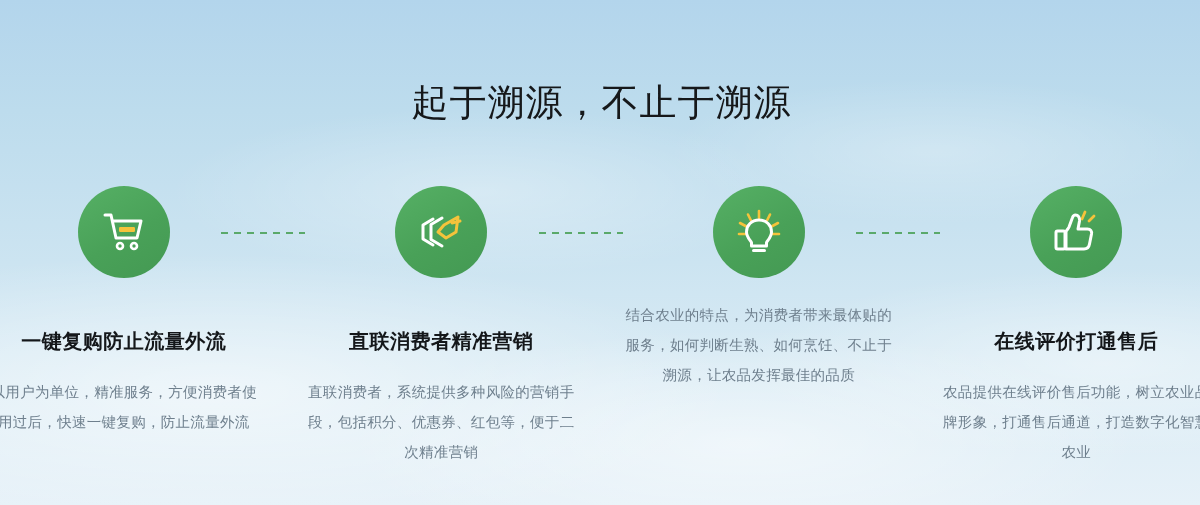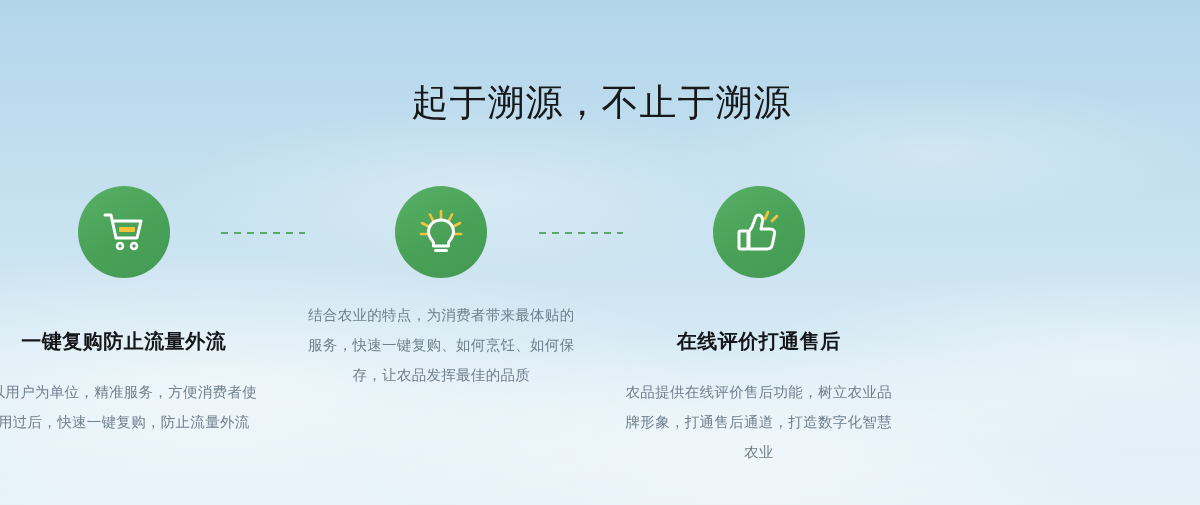--- a/index.html
+++ b/index.html
@@ -77,20 +77,35 @@
             <circle cx="21" cy="39" r="3" fill="none" stroke="#ffffff" stroke-width="2.6"></circle>
             <circle cx="35" cy="39" r="3" fill="none" stroke="#ffffff" stroke-width="2.6"></circle>
           </svg>
         </span>
       </div>
       <div class="dash d1"></div>
       <div class="head">一键复购防止流量外流</div>
       <div class="body">以用户为单位，精准服务，方便消费者使用过后，快速一键复购，防止流量外流</div>
     </div>
 
+    <div class="col">
+      <div class="circle">
+        <span>
+          <svg width="50" height="50" viewBox="0 0 50 50">
+            <path d="M17 12 L7 18 L7 32 L17 38" fill="none" stroke="#ffffff" stroke-width="3" stroke-linecap="round" stroke-linejoin="round"></path>
+            <path d="M26 11 L15 17.5 L15 32.5 L26 39" fill="none" stroke="#ffffff" stroke-width="3" stroke-linecap="round" stroke-linejoin="round"></path>
+            <path d="M22 25 L28 18 L42 10 L40 25 L30 31 Z" fill="none" stroke="#f5c33b" stroke-width="3" stroke-linecap="round" stroke-linejoin="round"></path>
+            <path d="M36 16 L44 14" stroke="#f5c33b" stroke-width="3" stroke-linecap="round"></path>
+          </svg>
+        </span>
+      </div>
+      <div class="dash d2"></div>
+      <div class="head">直联消费者精准营销</div>
+      <div class="body">直联消费者，系统提供多种风险的营销手段，包括积分、优惠券、红包等，便于二次精准营销</div>
+    </div>
 
     <div class="col">
       <div class="circle">
         <span>
           <svg width="50" height="50" viewBox="0 0 50 50">
             <g stroke="#f5c33b" stroke-width="2.6" stroke-linecap="round">
               <line x1="25" y1="4" x2="25" y2="11"></line>
               <line x1="14" y1="7.5" x2="17" y2="13.5"></line>
               <line x1="36" y1="7.5" x2="33" y2="13.5"></line>
               <line x1="6" y1="16" x2="12.5" y2="19.5"></line>
@@ -99,21 +114,21 @@
               <line x1="45" y1="27" x2="38" y2="27"></line>
             </g>
             <path d="M25 13 C17.5 13 12.5 18.5 12.5 25 C12.5 29.5 15.5 32.5 17.5 35.5
                      L17.5 39 L32.5 39 L32.5 35.5 C34.5 32.5 37.5 29.5 37.5 25
                      C37.5 18.5 32.5 13 25 13 Z" fill="none" stroke="#ffffff" stroke-width="3" stroke-linejoin="round"></path>
             <line x1="19.5" y1="43.5" x2="30.5" y2="43.5" stroke="#ffffff" stroke-width="3" stroke-linecap="round"></line>
           </svg>
         </span>
       </div>
       <div class="dash d3"></div>
-      <div class="body">结合农业的特点，为消费者带来最体贴的服务，快速一键复购、如何烹饪、如何保存，让农品发挥最佳的品质</div>
+      <div class="body">结合农业的特点，为消费者带来最体贴的服务，如何判断生熟、如何烹饪、不止于溯源，让农品发挥最佳的品质</div>
     </div>
 
     <div class="col">
       <div class="circle">
         <span>
           <svg width="50" height="50" viewBox="0 0 50 50">
             <g stroke="#f5c33b" stroke-width="2.8" stroke-linecap="round">
               <line x1="34" y1="5" x2="31" y2="12"></line>
               <line x1="43" y1="9" x2="38" y2="14"></line>
             </g>

